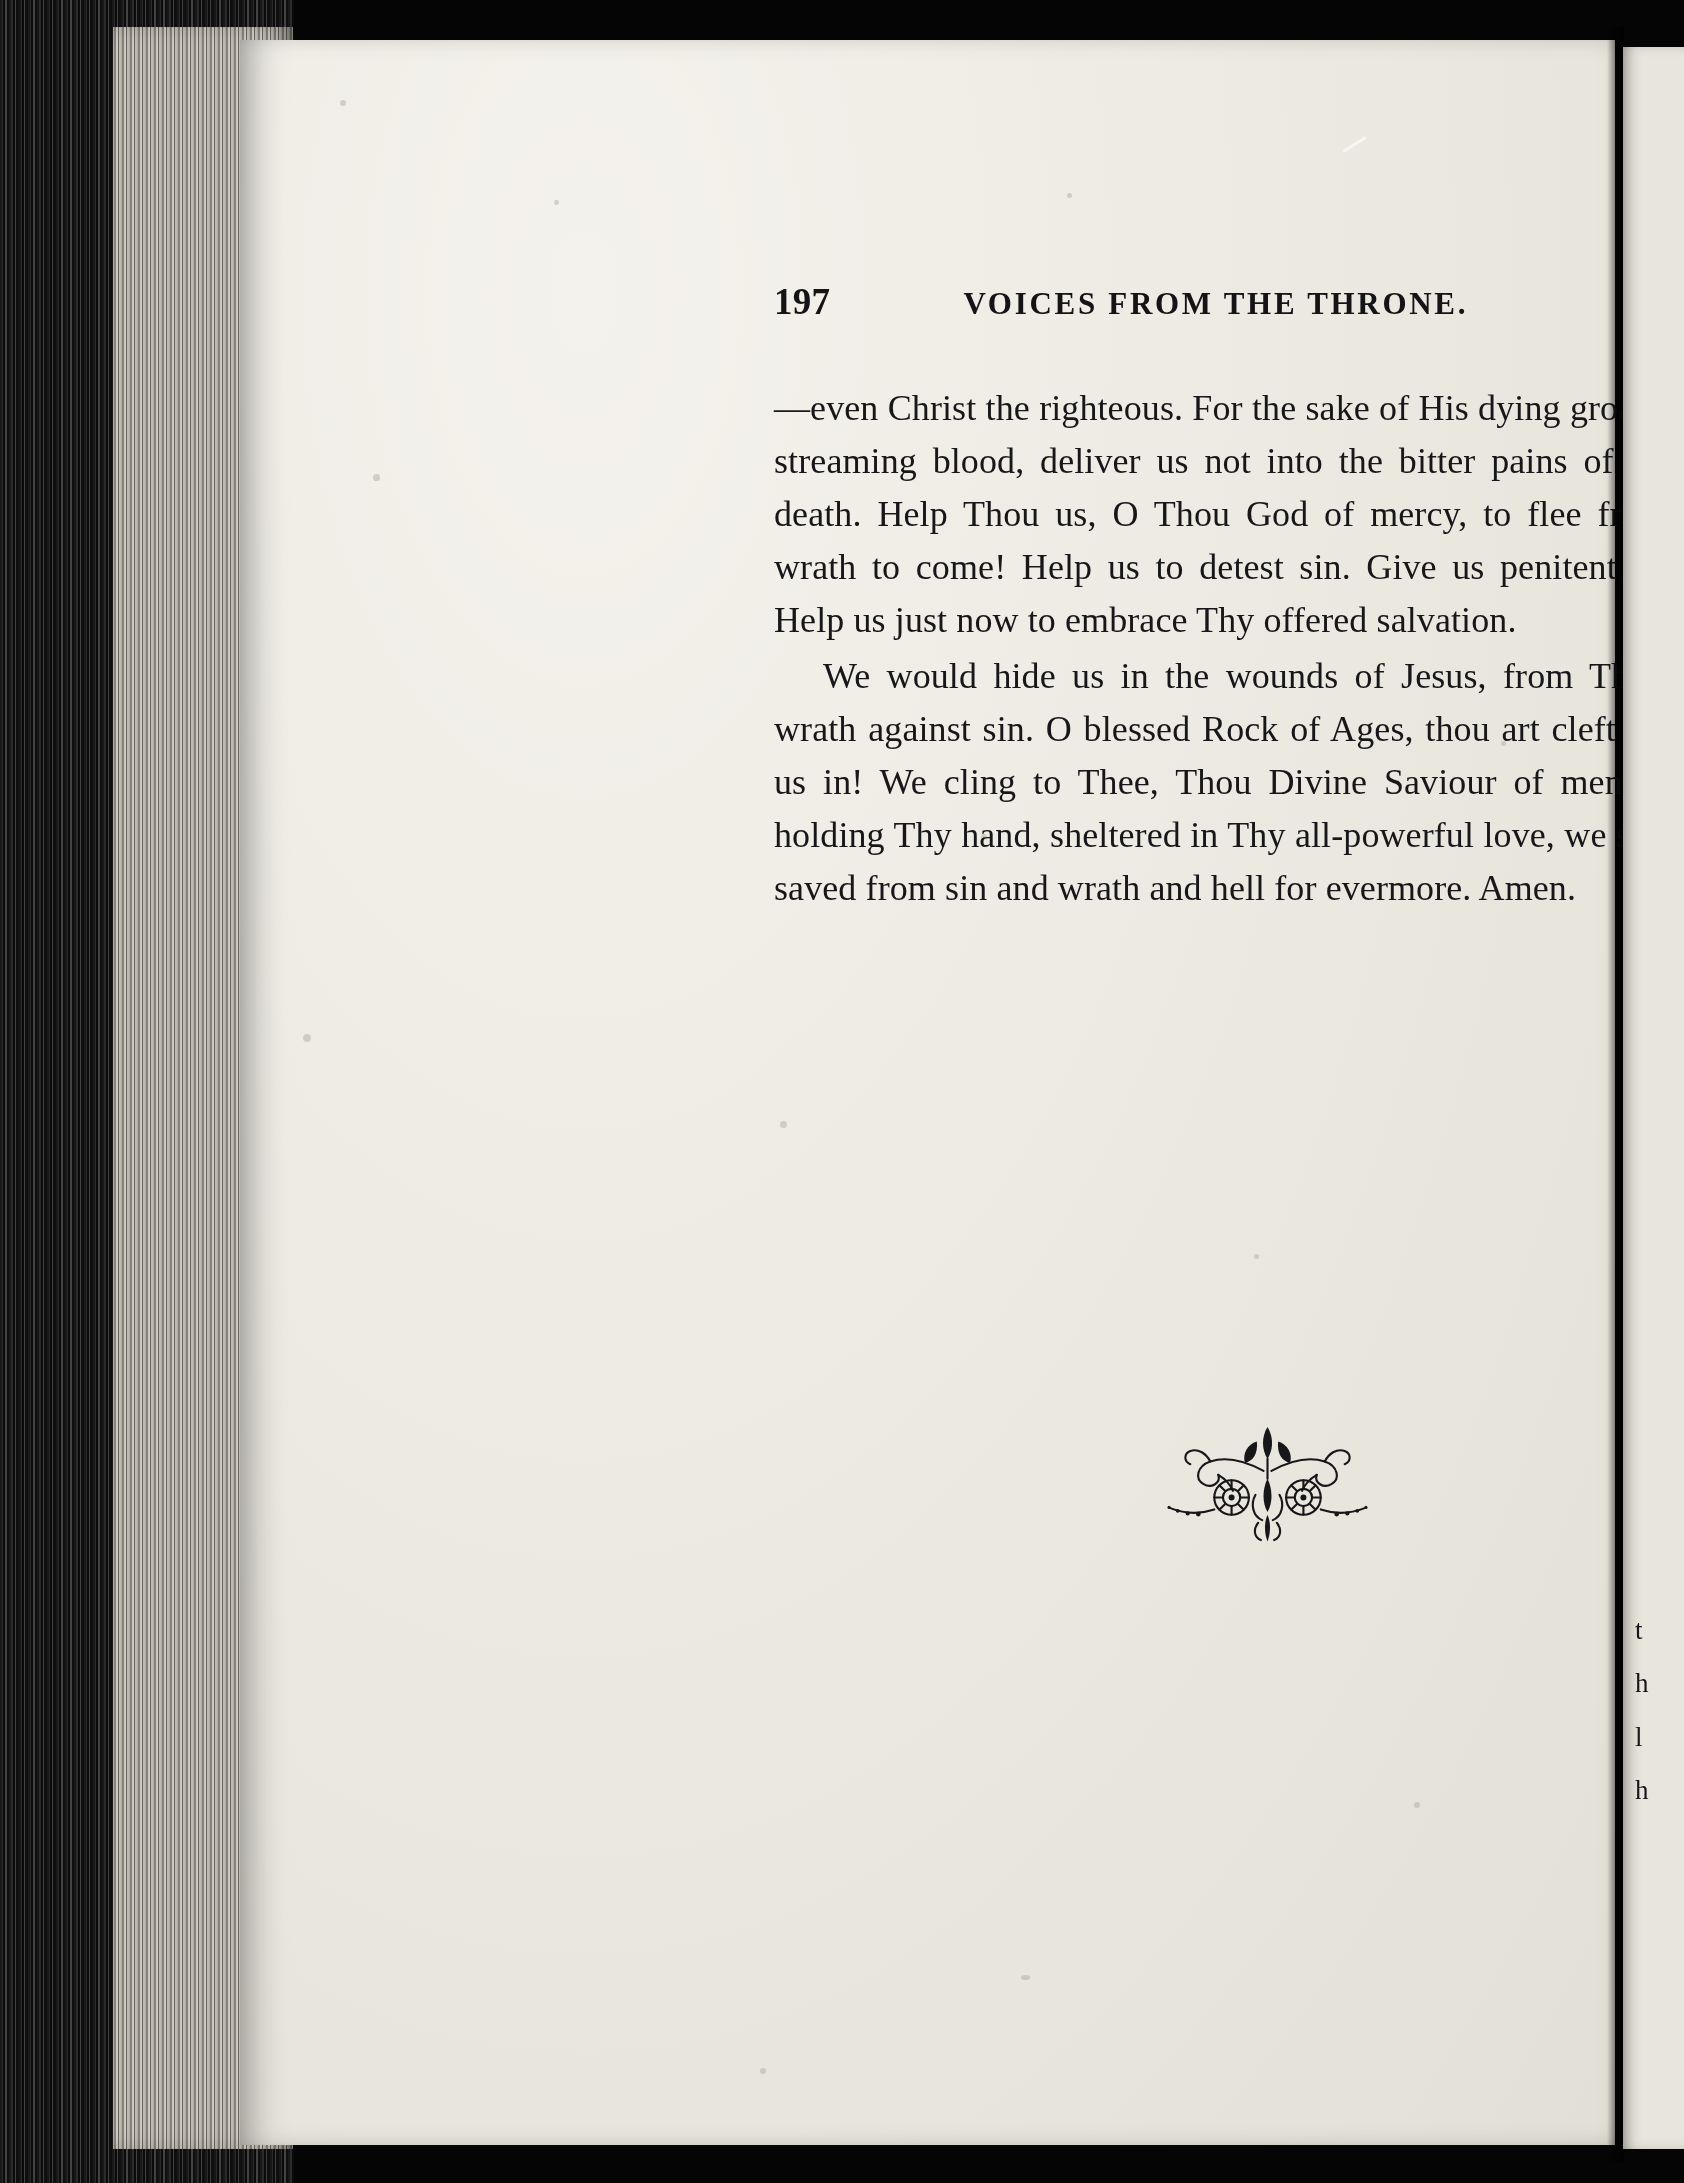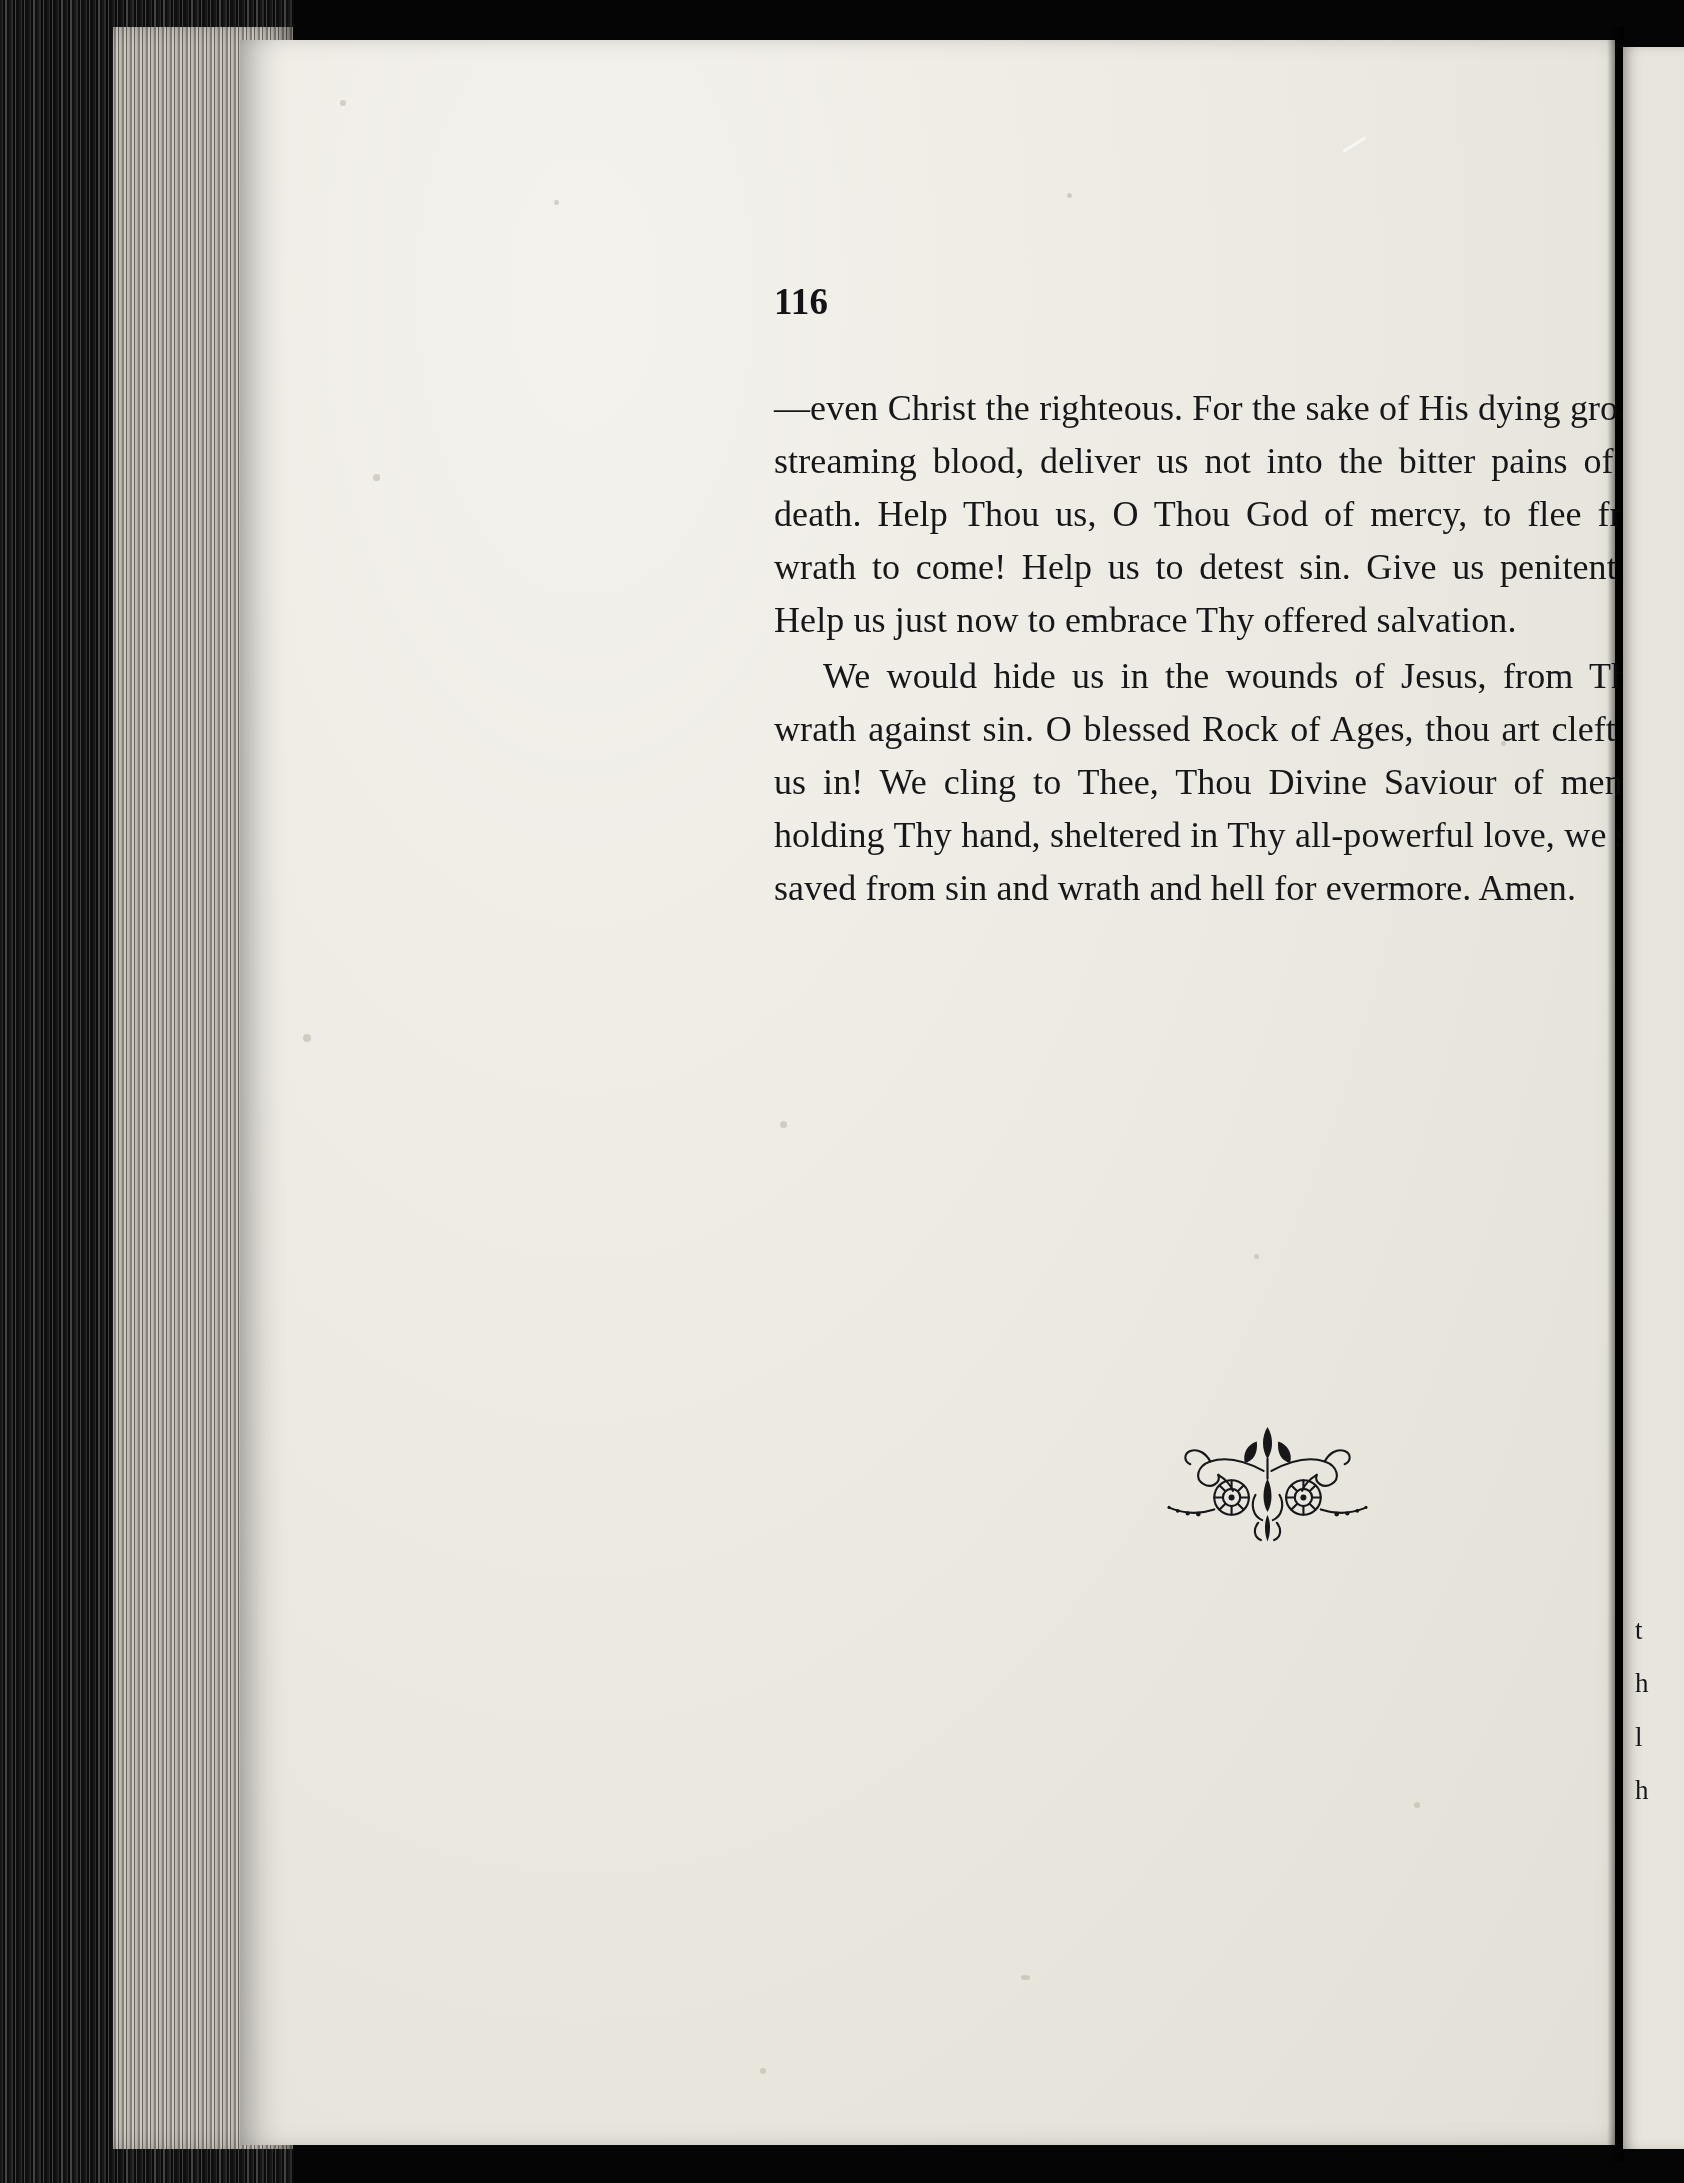--- a/index.html
+++ b/index.html
@@ -200,21 +200,22 @@
   <div class="speck" style="left:1174px; top:1762px;width:6px;  height:6px;"></div>
   <div class="speck" style="left:781px; top:1935px;width:8.7px; height:4.7px;"></div>
   <div class="speck" style="left:520px;  top:2028px;width:6px;  height:6px;"></div>
   <div class="speck" style="left:63px;   top:994px;width:8px; height:8px;"></div>
 
   <div class="stray-mark" style="left:1101px; top:103px; width:27px; height:3.3px; background:#f8f7f3; opacity:0.9; border-radius:1.3px; transform:rotate(-32deg);"></div>
 
   <div id="text-column">
 
     <div id="running-head">
-      <span id="page-number">116</span>
+      <span id="page-number">197</span>
+      <span id="running-title">VOICES FROM THE THRONE.</span>
     </div>
 
     <p class="body-paragraph">—even Christ the righteous. For the sake of His dying groans and streaming blood, deliver us not into the bitter pains of eternal death. Help Thou us, O Thou God of mercy, to flee from the wrath to come! Help us to detest sin. Give us penitent hearts. Help us just now to embrace Thy offered salvation.</p>
 
     <p class="body-paragraph indented">We would hide us in the wounds of Jesus, from Thy holy wrath against sin. O blessed Rock of Ages, thou art cleft to take us in! We cling to Thee, Thou Divine Saviour of men ; and, holding Thy hand, sheltered in Thy all-powerful love, we shall be saved from sin and wrath and hell for evermore. Amen.</p>
 
   </div>
 
   <div id="ornament">
     <svg viewBox="0 0 460 230" xmlns="http://www.w3.org/2000/svg">

